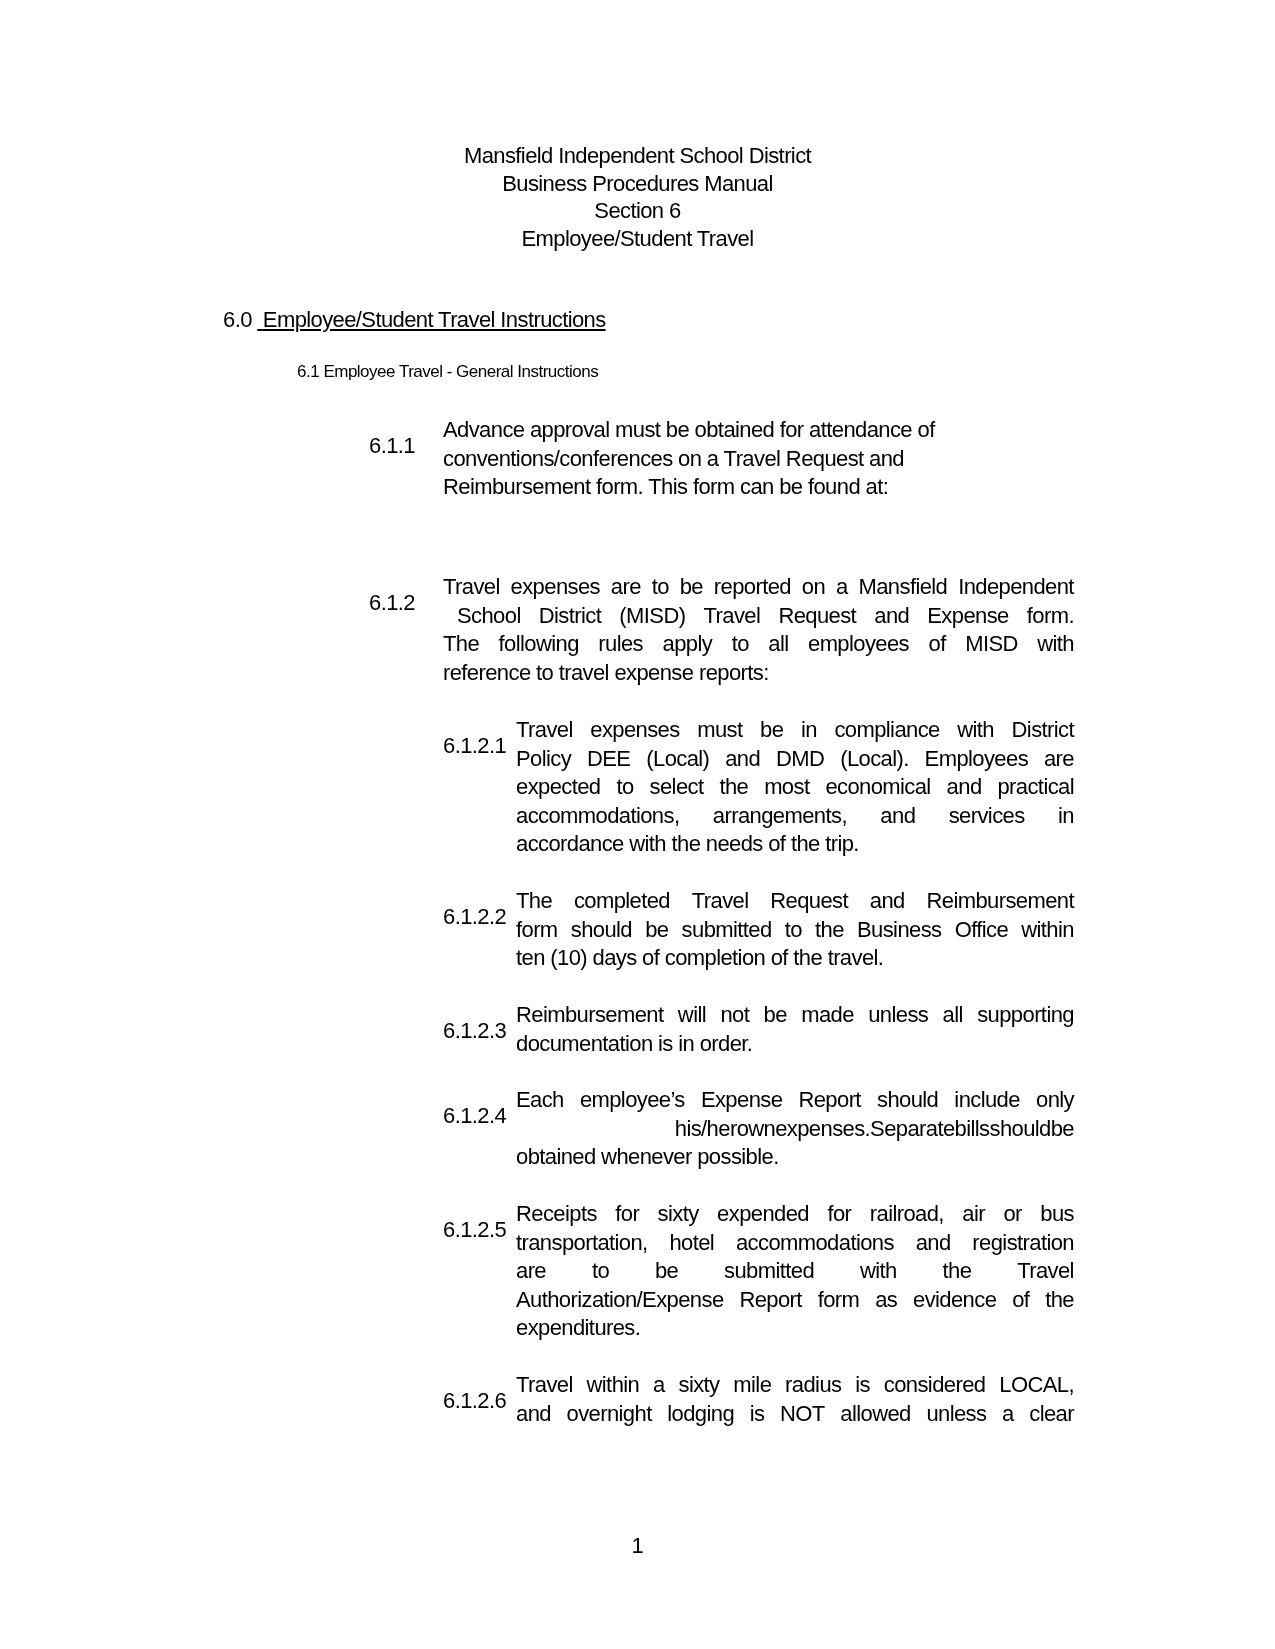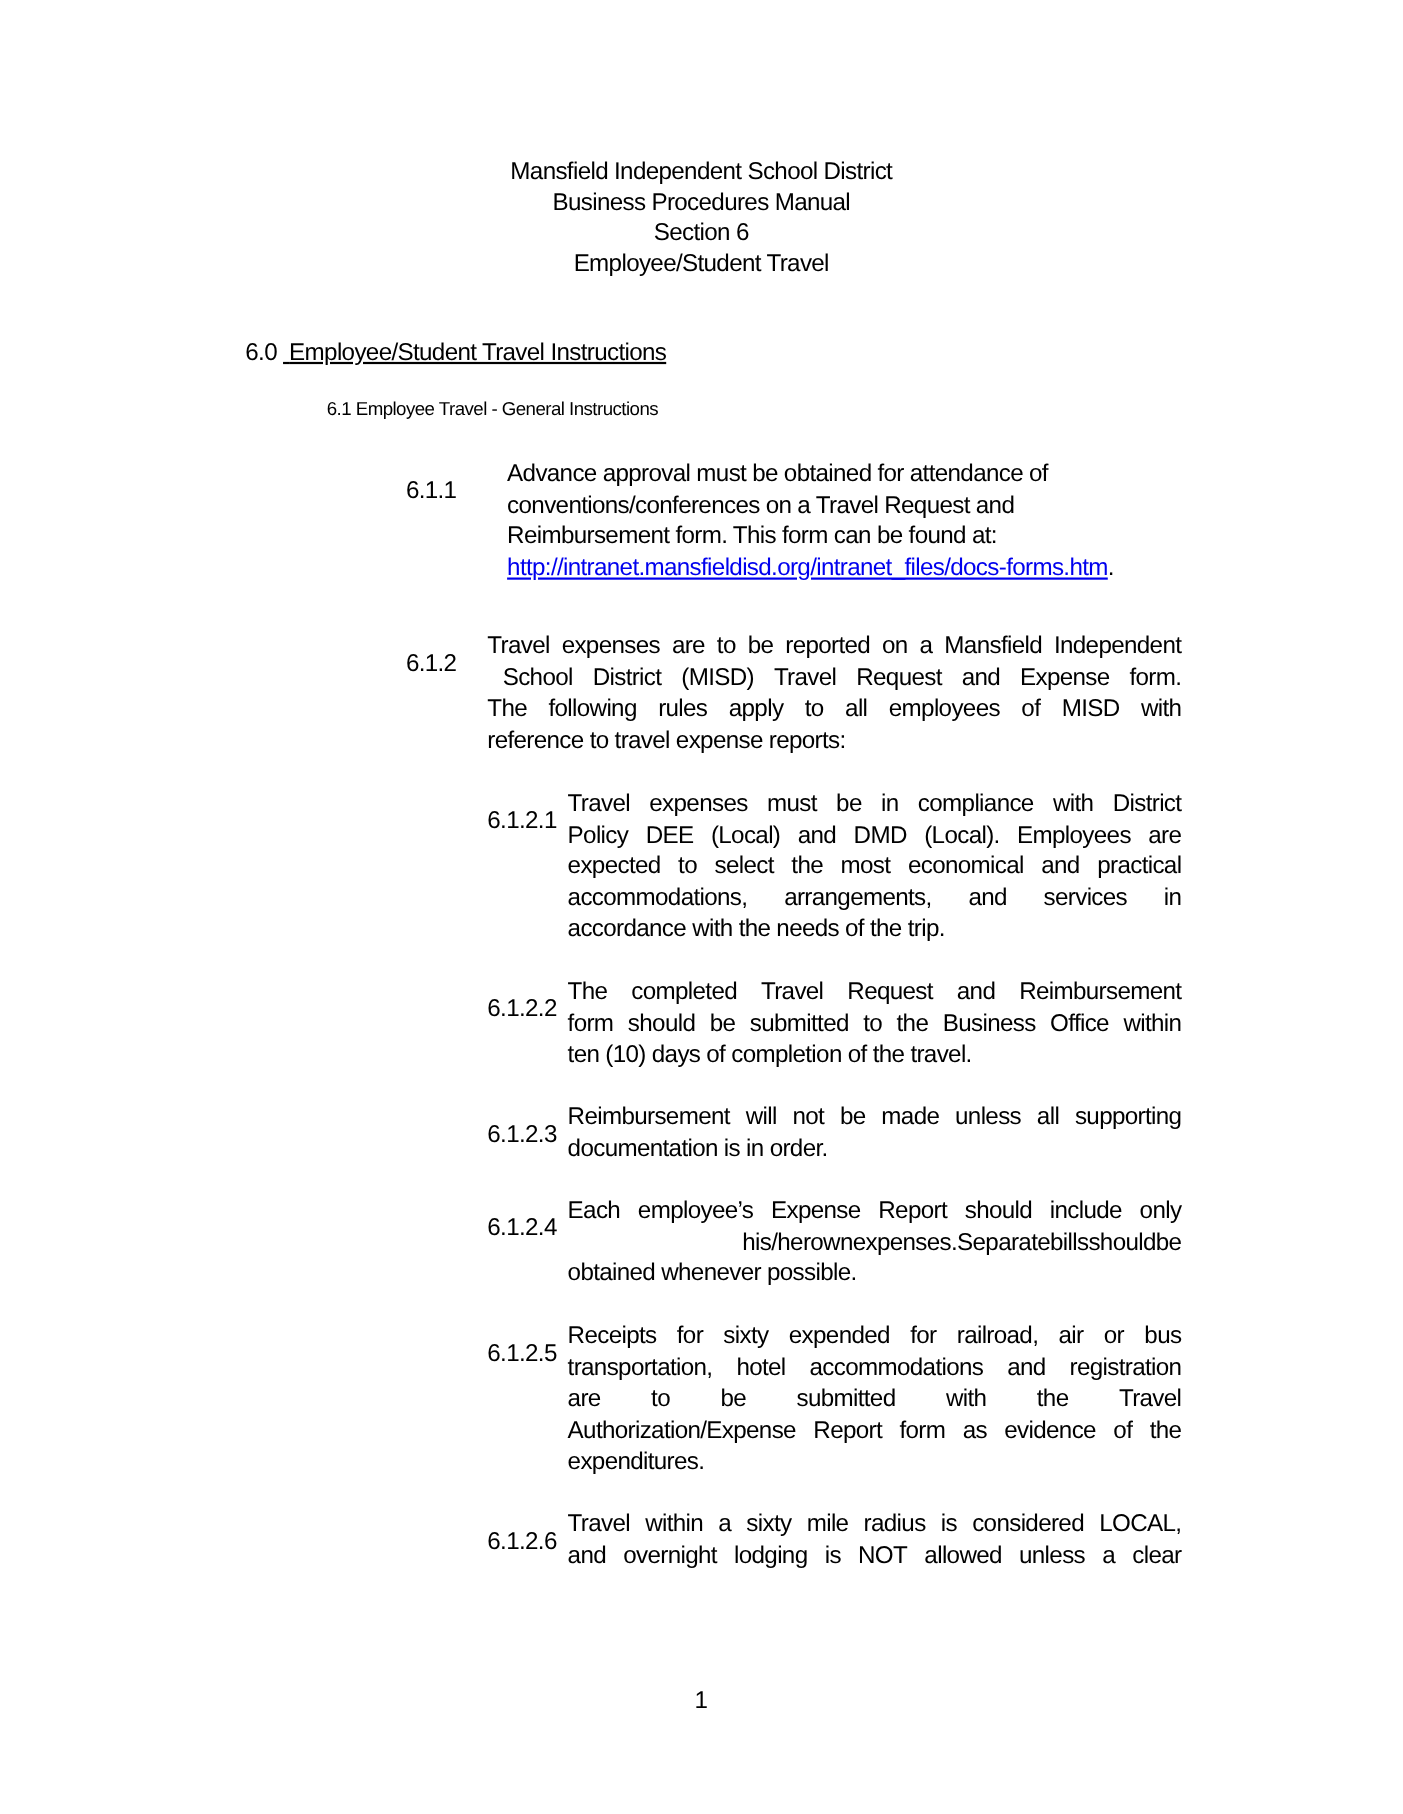--- a/index.html
+++ b/index.html
@@ -50,25 +50,24 @@
   <span class="title">&nbsp;<span>Employee/Student Travel Instructions</span></span>
 </div>
 
 <div class="h61">
   <span>6.1</span>
   <span>Employee Travel - General Instructions</span>
 </div>
 
 <div class="item" style="top:416px; left:369px;">
   <span class="num">6.1.1</span>
-  <div class="body" style="left:92px; width:640px;">
+  <div class="body" style="left:74px; width:640px;">
     <span class="line">Advance approval must be obtained for attendance of</span>
     <span class="line">conventions/conferences on a Travel Request and</span>
     <span class="line">Reimbursement form.  This form can be found at:</span>
-    <span class="line"><a class="link" href="#">http://intranet.mansfieldisd.org/intranet_files/docs-forms.htm</a><span>.</span></span>
   </div>
 </div>
 
 <div class="item" style="top:573px; left:369px;">
   <span class="num">6.1.2</span>
   <div class="body" style="left:74px; width:631px;">
     <span class="justify-line" style="display: flex; justify-content: space-between; white-space: nowrap;">
         <span>Travel</span>
         <span>expenses</span>
         <span>are</span>

